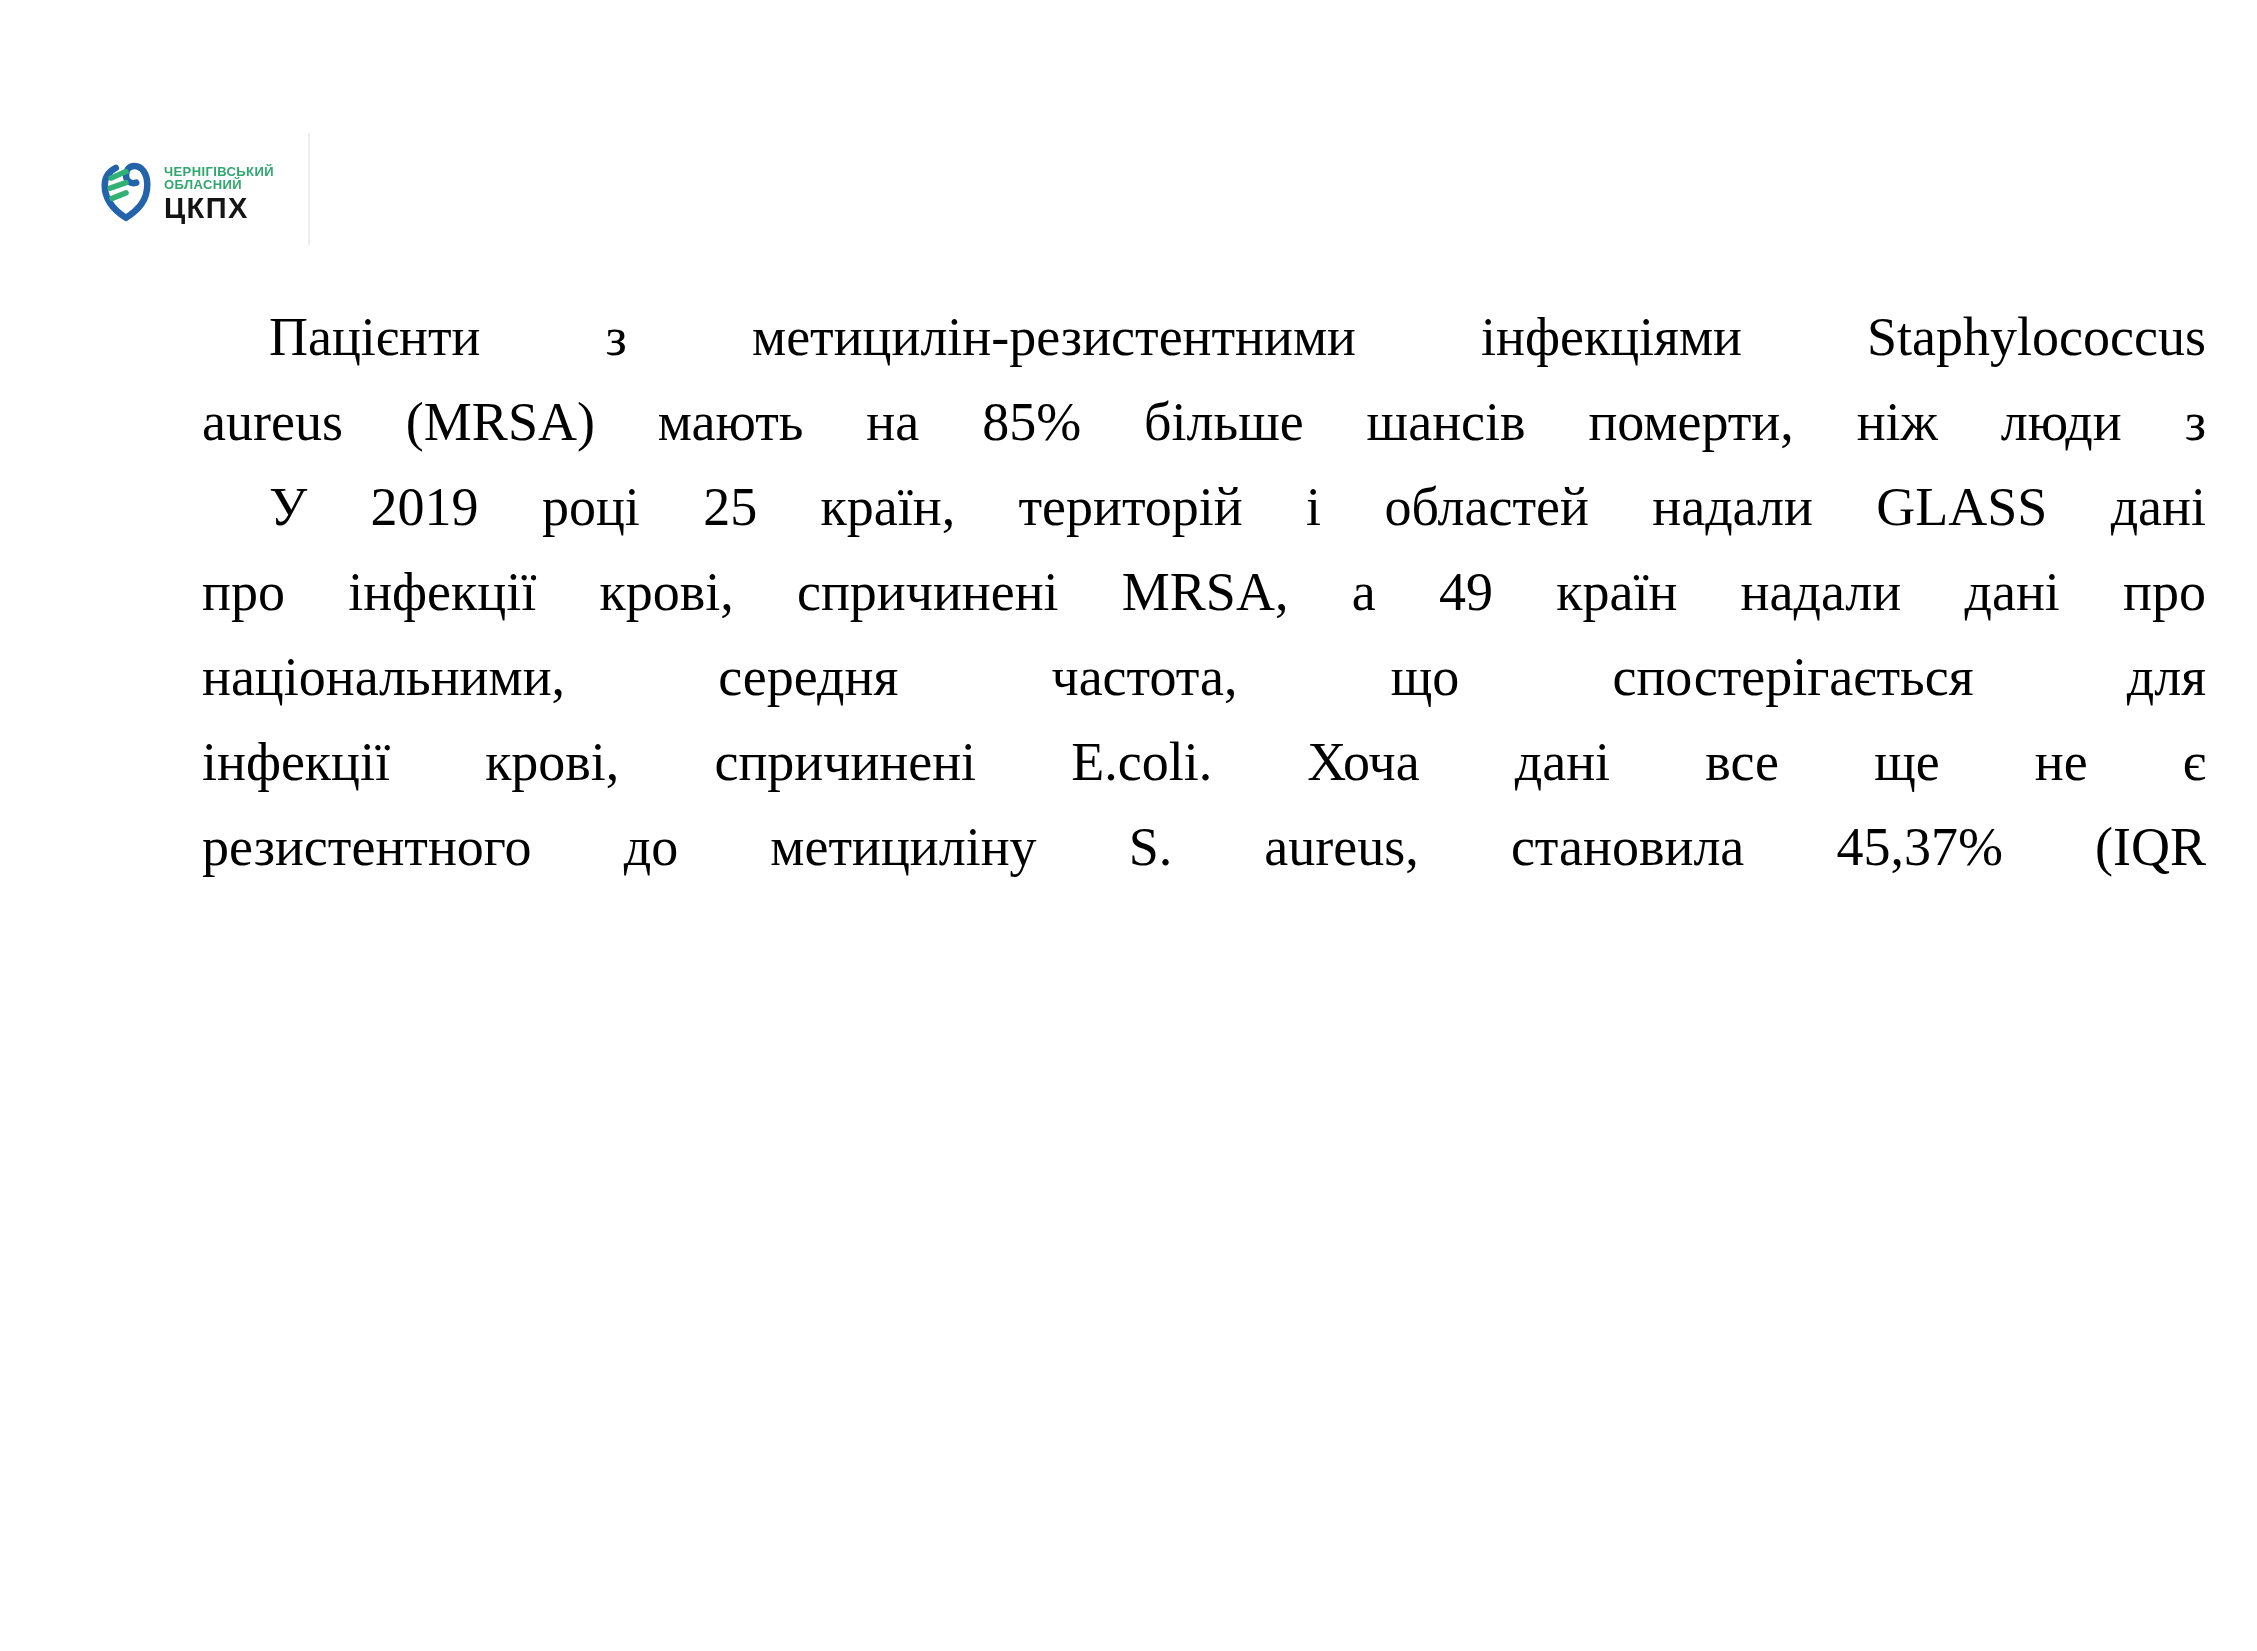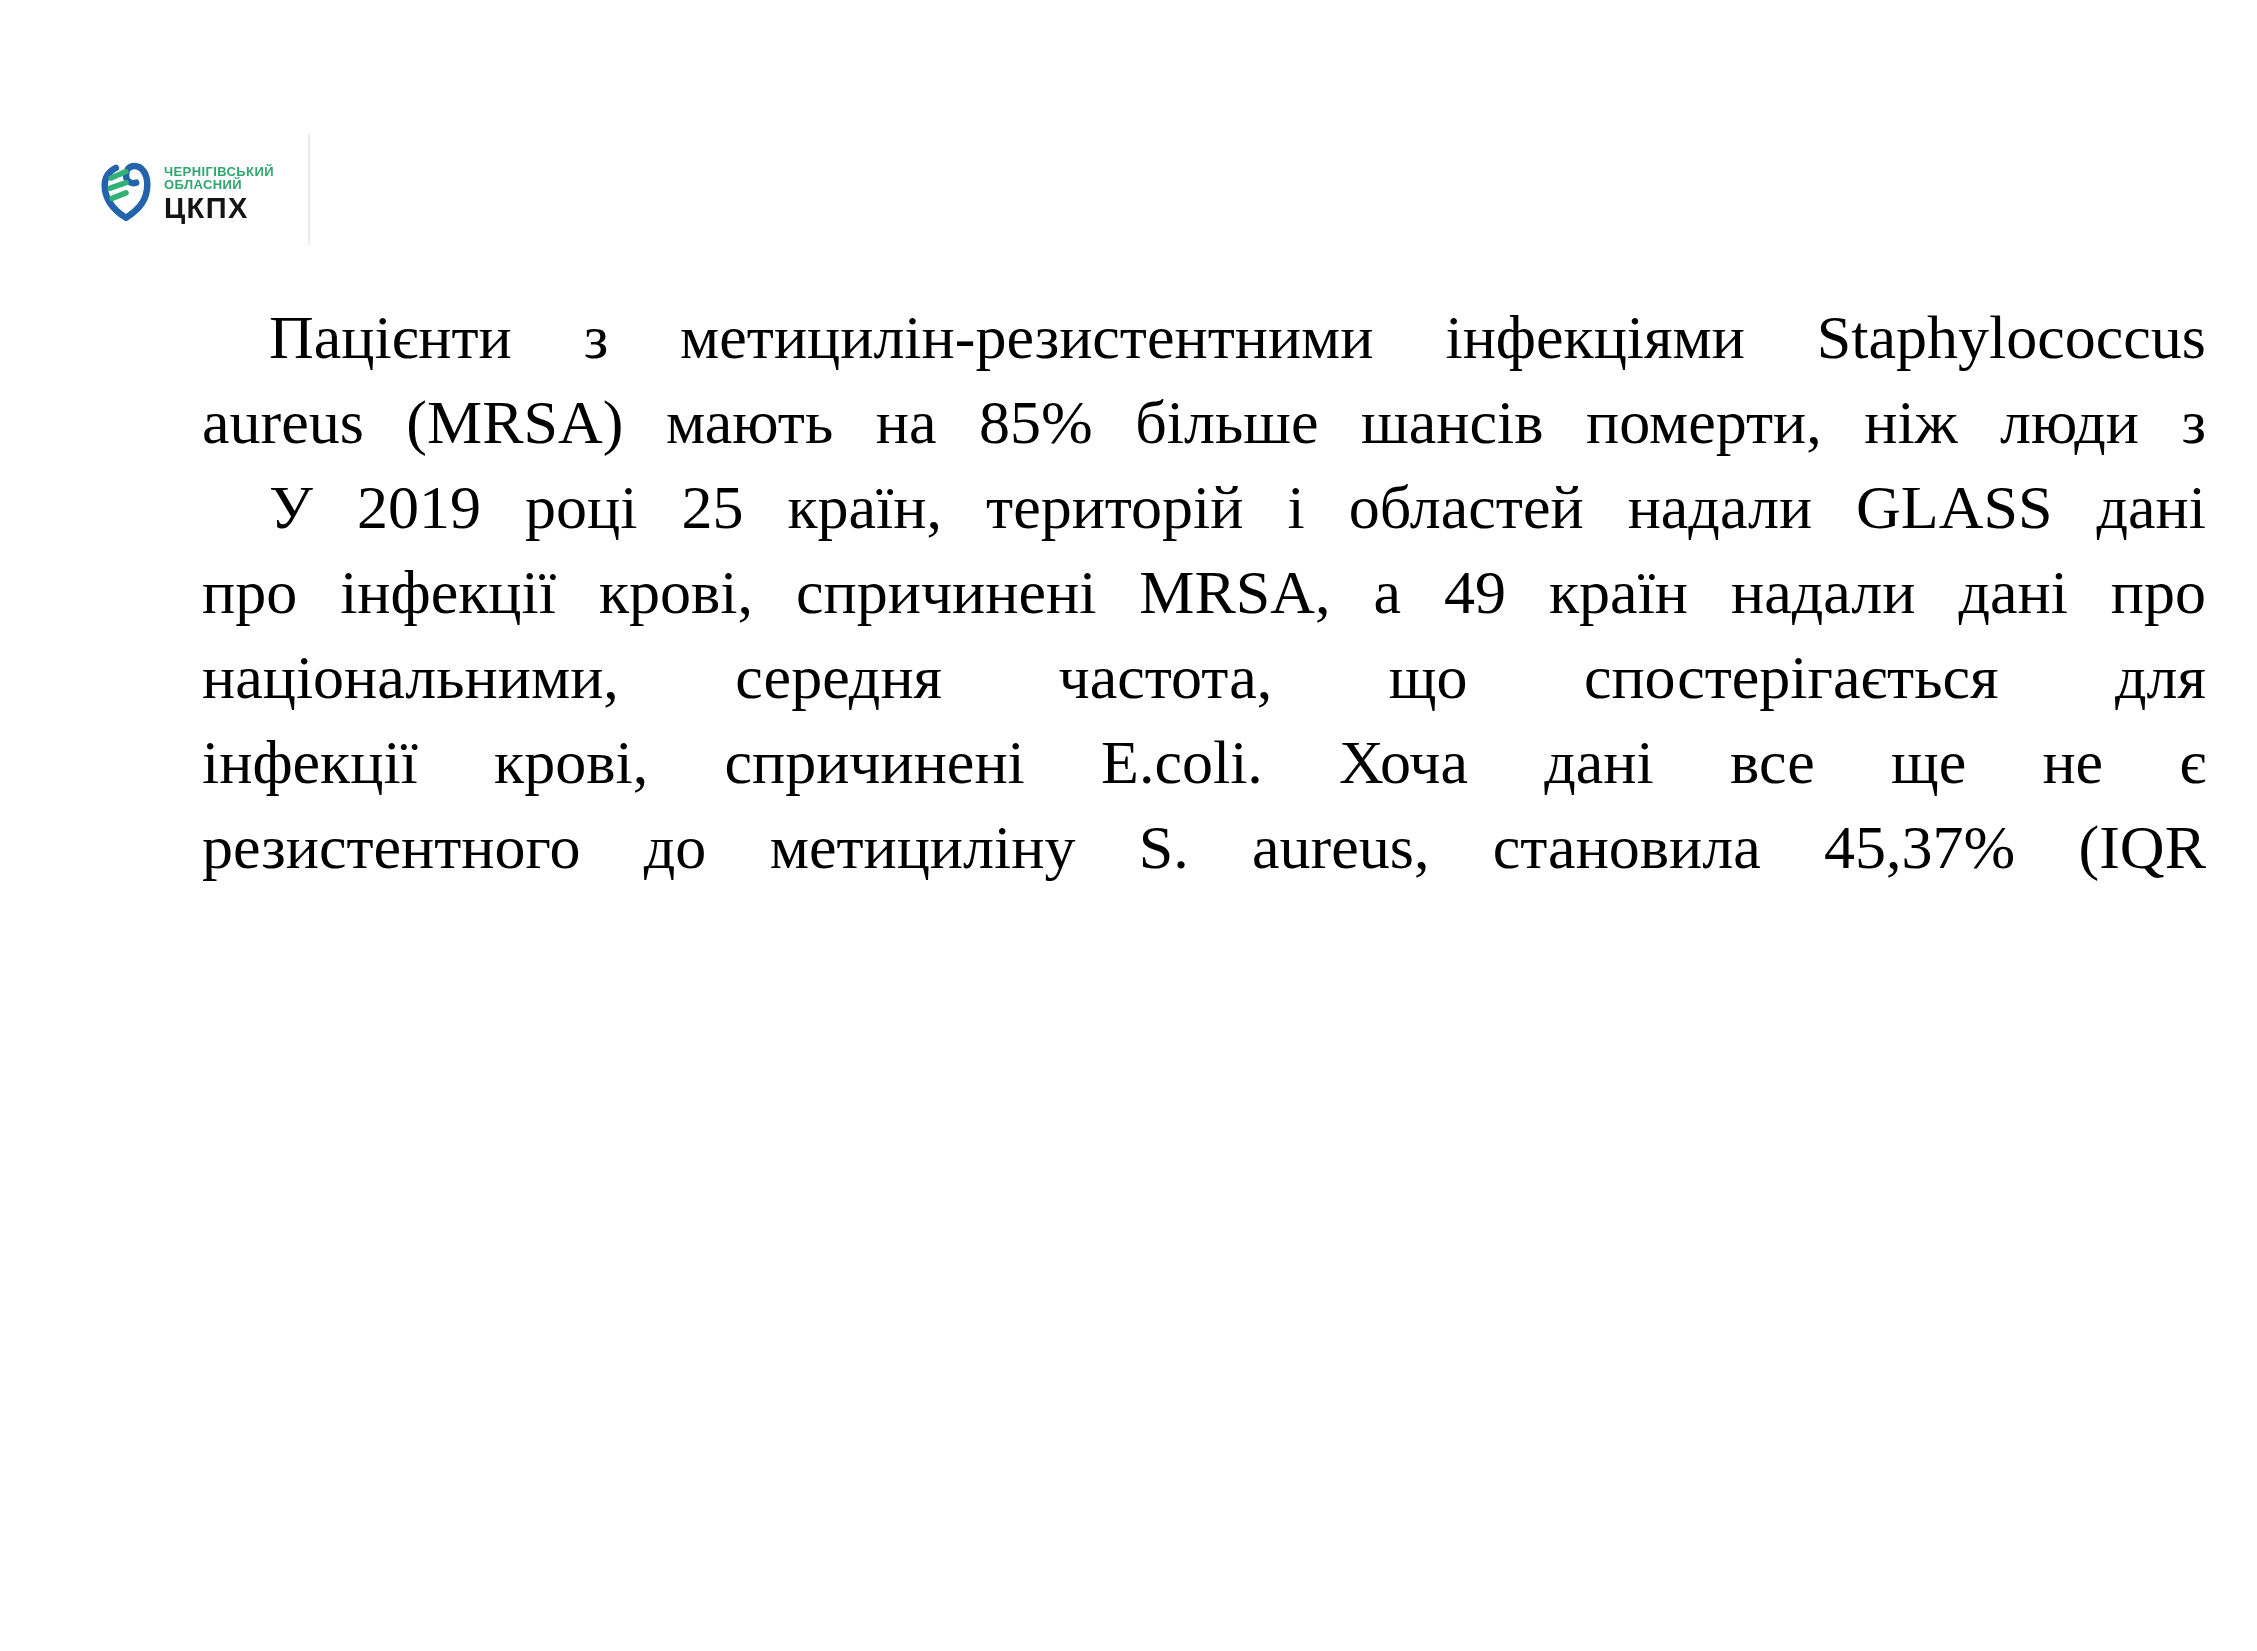--- a/index.html
+++ b/index.html
@@ -42,21 +42,21 @@
   }
 
   
   .content {
     position: absolute;
     left: 202px;
     top: 295px;
     width: 2004px;
     color: var(--body-text, #000000);
     font-family: "Liberation Serif", "DejaVu Serif", serif;
-    font-size: 62px;
+    font-size: 54px;
     line-height: 85px;
     text-align: justify;
   }
   .ln { text-align-last: justify; }
   .ln.first { text-indent: 67px; }
   .ln.end { text-align-last: left; }
 </style>
 </head>
 <body>
 

